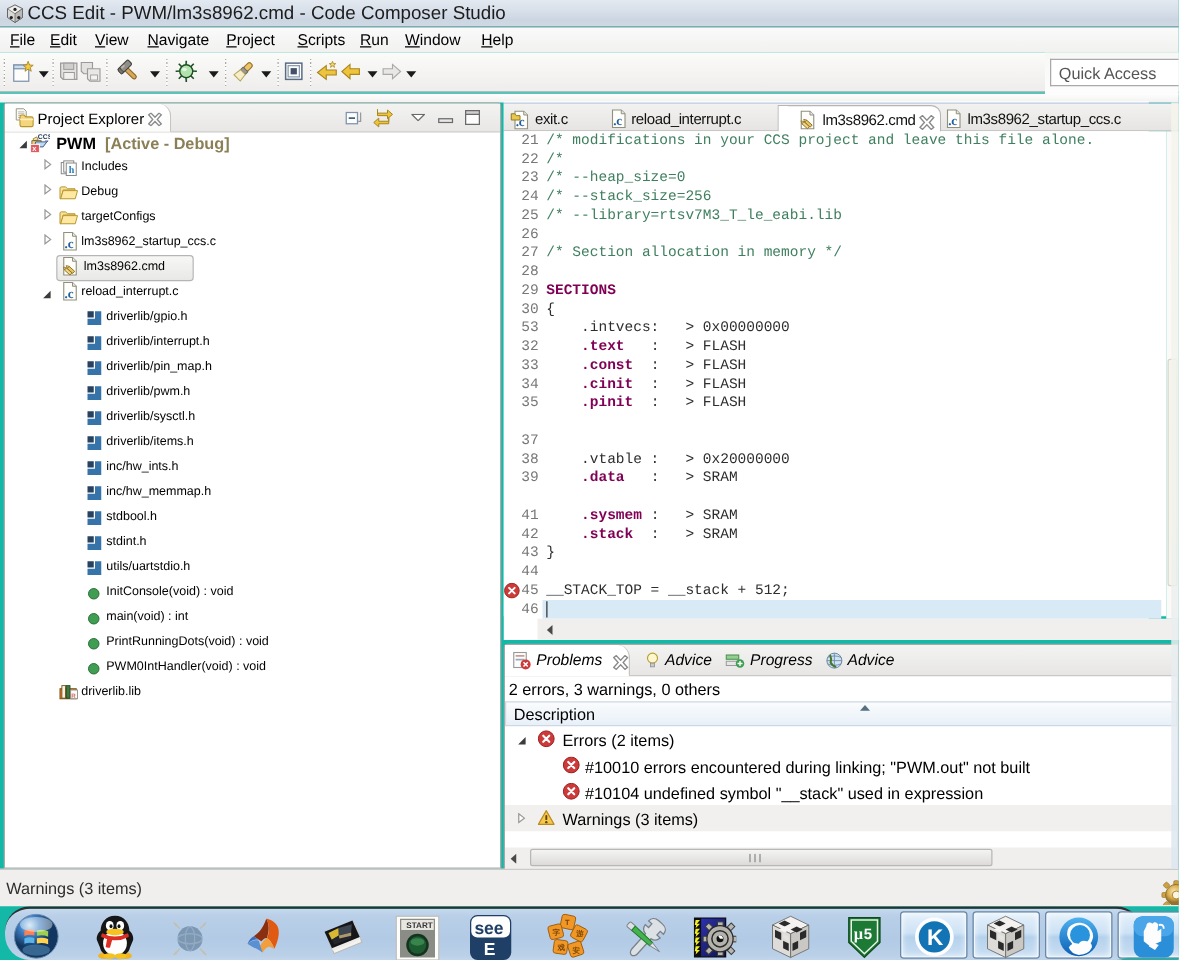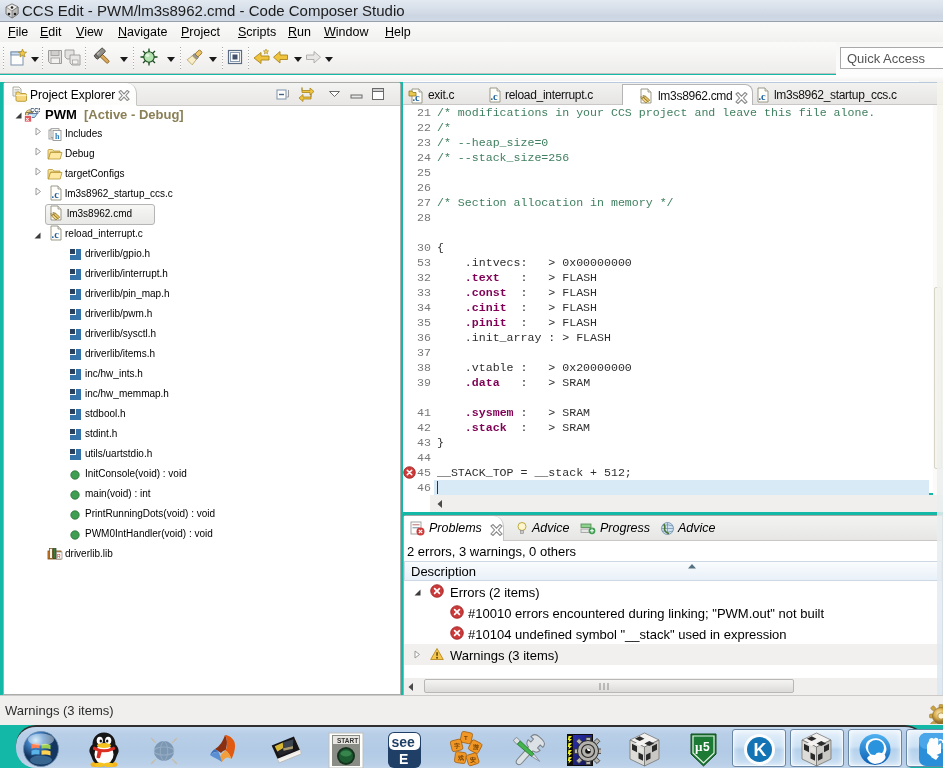--- a/index.html
+++ b/index.html
@@ -60,21 +60,21 @@
 #phead { position:absolute; left:0px; top:45px; width:538px; height:20px; background:linear-gradient(180deg,#fafcfd,#e8f0f8); border:1px solid #cdd8e4; }
 #phead span { position:absolute; left:6px; top:2px; font-size:13px; color:#000; }
 .prow { position:absolute; left:0px; width:538px; height:21px; font-size:13px; color:#000; }
 #phsb { position:absolute; left:0px; top:162px; width:538px; height:18px; background:#f0efee; }
 
 
 #statusbar { left:0; top:695px; width:943px; height:30px; background:#f0efee; border-top:1px solid #cbcac9; }
 #statustext { position:absolute; left:5px; top:7px; font-size:13px; color:#2e2e2e; }
 
 
-#taskbar { left:16px; top:725px; width:909px; height:43px;
+#taskbar { left:4px; top:725px; width:909px; height:43px;
   background:linear-gradient(180deg,#c6d9ee 0%,#b9cfe8 15%,#b2cae5 60%,#bad0e8 90%,#c2d5ea 100%);
   border-top:2px solid #2f2f2f;border-radius:20px; }
 .tbicon { position:absolute; top:3px; }
 .tbbtn { position:absolute; top:2px; width:54px; height:38px; border:1px solid #6a88a5; border-radius:3px;
   background:linear-gradient(180deg,#e6f1fb,#cde2f5 45%,#b4d1ec 55%,#cbe0f3); box-shadow:inset 0 0 0 1px #f0f7fd, inset 0 0 6px #fff; }
 </style>
 </head>
 <body>
 <div id="app">
   <div id="titlebar" class="abs">
@@ -426,31 +426,31 @@
             <use href="#i-cfile"></use>
           </svg>
           <span class="abs" style="left:21px;top:4px;font-size:12px">lm3s8962_startup_ccs.c</span>
         </div>
     </div>
     <div id="code">
       <div class="cline" style="top:0"><span class="ln">21</span><span class="ct cm">/* modifications in your CCS project and leave this file alone.</span></div>
       <div class="cline" style="top:15px"><span class="ln">22</span><span class="ct cm">/*</span></div>
       <div class="cline" style="top:30px"><span class="ln">23</span><span class="ct cm">/* --heap_size=0</span></div>
       <div class="cline" style="top:45px"><span class="ln">24</span><span class="ct cm">/* --stack_size=256</span></div>
-      <div class="cline" style="top:60px"><span class="ln">25</span></div>
+      <div class="cline" style="top:60px"><span class="ln">25</span><span class="ct cm">/* --library=rtsv7M3_T_le_eabi.lib</span></div>
       <div class="cline" style="top:75px"><span class="ln">26</span></div>
       <div class="cline" style="top:90px"><span class="ln">27</span><span class="ct cm">/* Section allocation in memory */</span></div>
       <div class="cline" style="top:105px"><span class="ln">28</span></div>
+      <div class="cline" style="top:120px"><span class="ln">29</span><span class="ct kw">SECTIONS</span></div>
       <div class="cline" style="top:135px"><span class="ln">30</span><span class="ct">{</span></div>
       <div class="cline" style="top:150px"><span class="ln">53</span><span class="ct">    .intvecs:   &gt; 0x00000000</span></div>
       <div class="cline" style="top:165px"><span class="ln">32</span><span class="ct">    <span class="kw">.text</span>   :   &gt; FLASH</span></div>
       <div class="cline" style="top:180px"><span class="ln">33</span><span class="ct">    <span class="kw">.const</span>  :   &gt; FLASH</span></div>
       <div class="cline" style="top:195px"><span class="ln">34</span><span class="ct">    <span class="kw">.cinit</span>  :   &gt; FLASH</span></div>
       <div class="cline" style="top:210px"><span class="ln">35</span><span class="ct">    <span class="kw">.pinit</span>  :   &gt; FLASH</span></div>
-      <div class="cline" style="top:225px"><span class="ln">36</span><span class="ct">    .init_array : &gt; FLASH</span></div>
       <div class="cline" style="top:240px"><span class="ln">37</span></div>
       <div class="cline" style="top:255px"><span class="ln">38</span><span class="ct">    .vtable :   &gt; 0x20000000</span></div>
       <div class="cline" style="top:270px"><span class="ln">39</span><span class="ct">    <span class="kw">.data</span>   :   &gt; SRAM</span></div>
       <div class="cline" style="top:300px"><span class="ln">41</span><span class="ct">    <span class="kw">.sysmem</span> :   &gt; SRAM</span></div>
       <div class="cline" style="top:315px"><span class="ln">42</span><span class="ct">    <span class="kw">.stack</span>  :   &gt; SRAM</span></div>
       <div class="cline" style="top:330px"><span class="ln">43</span><span class="ct">}</span></div>
       <div class="cline" style="top:345px"><span class="ln">44</span></div>
       <div class="cline" style="top:360px"><svg class="abs" style="left:0;top:1px" width="13" height="13" viewBox="0 0 14 14">
             <use href="#i-err"></use>
           </svg><span class="ln">45</span><span class="ct">__STACK_TOP = __stack + 512;</span></div>

